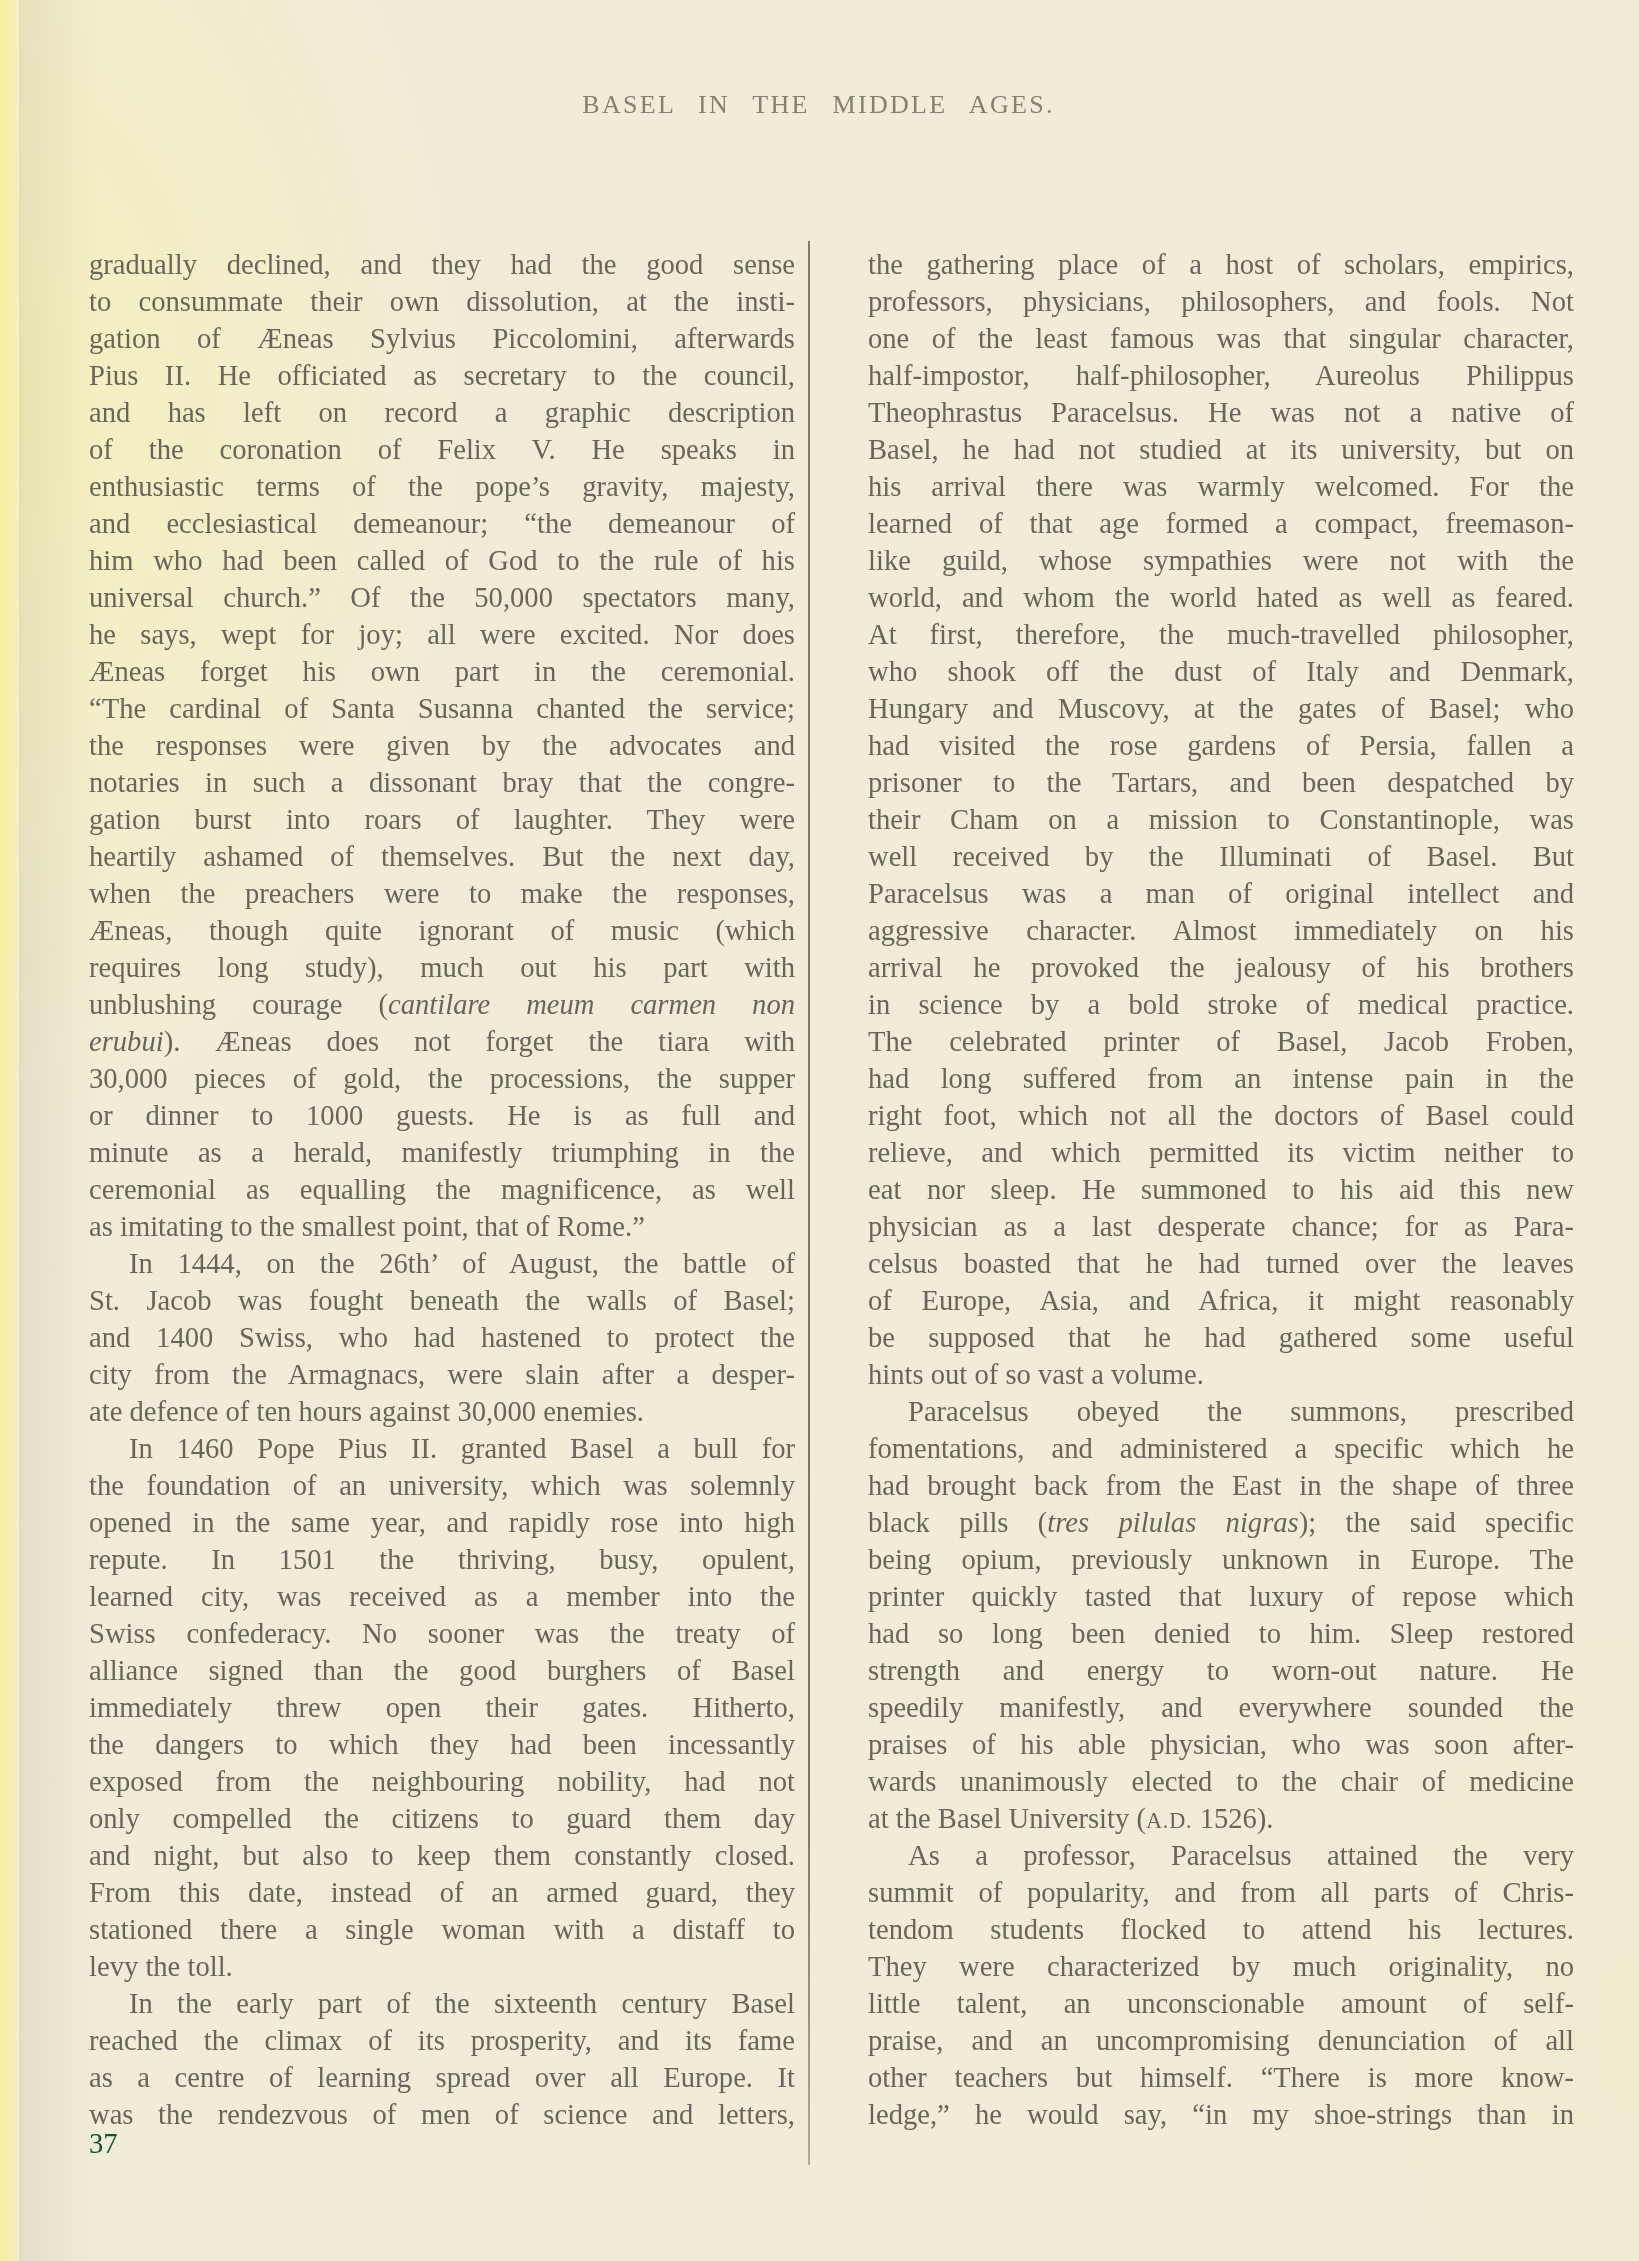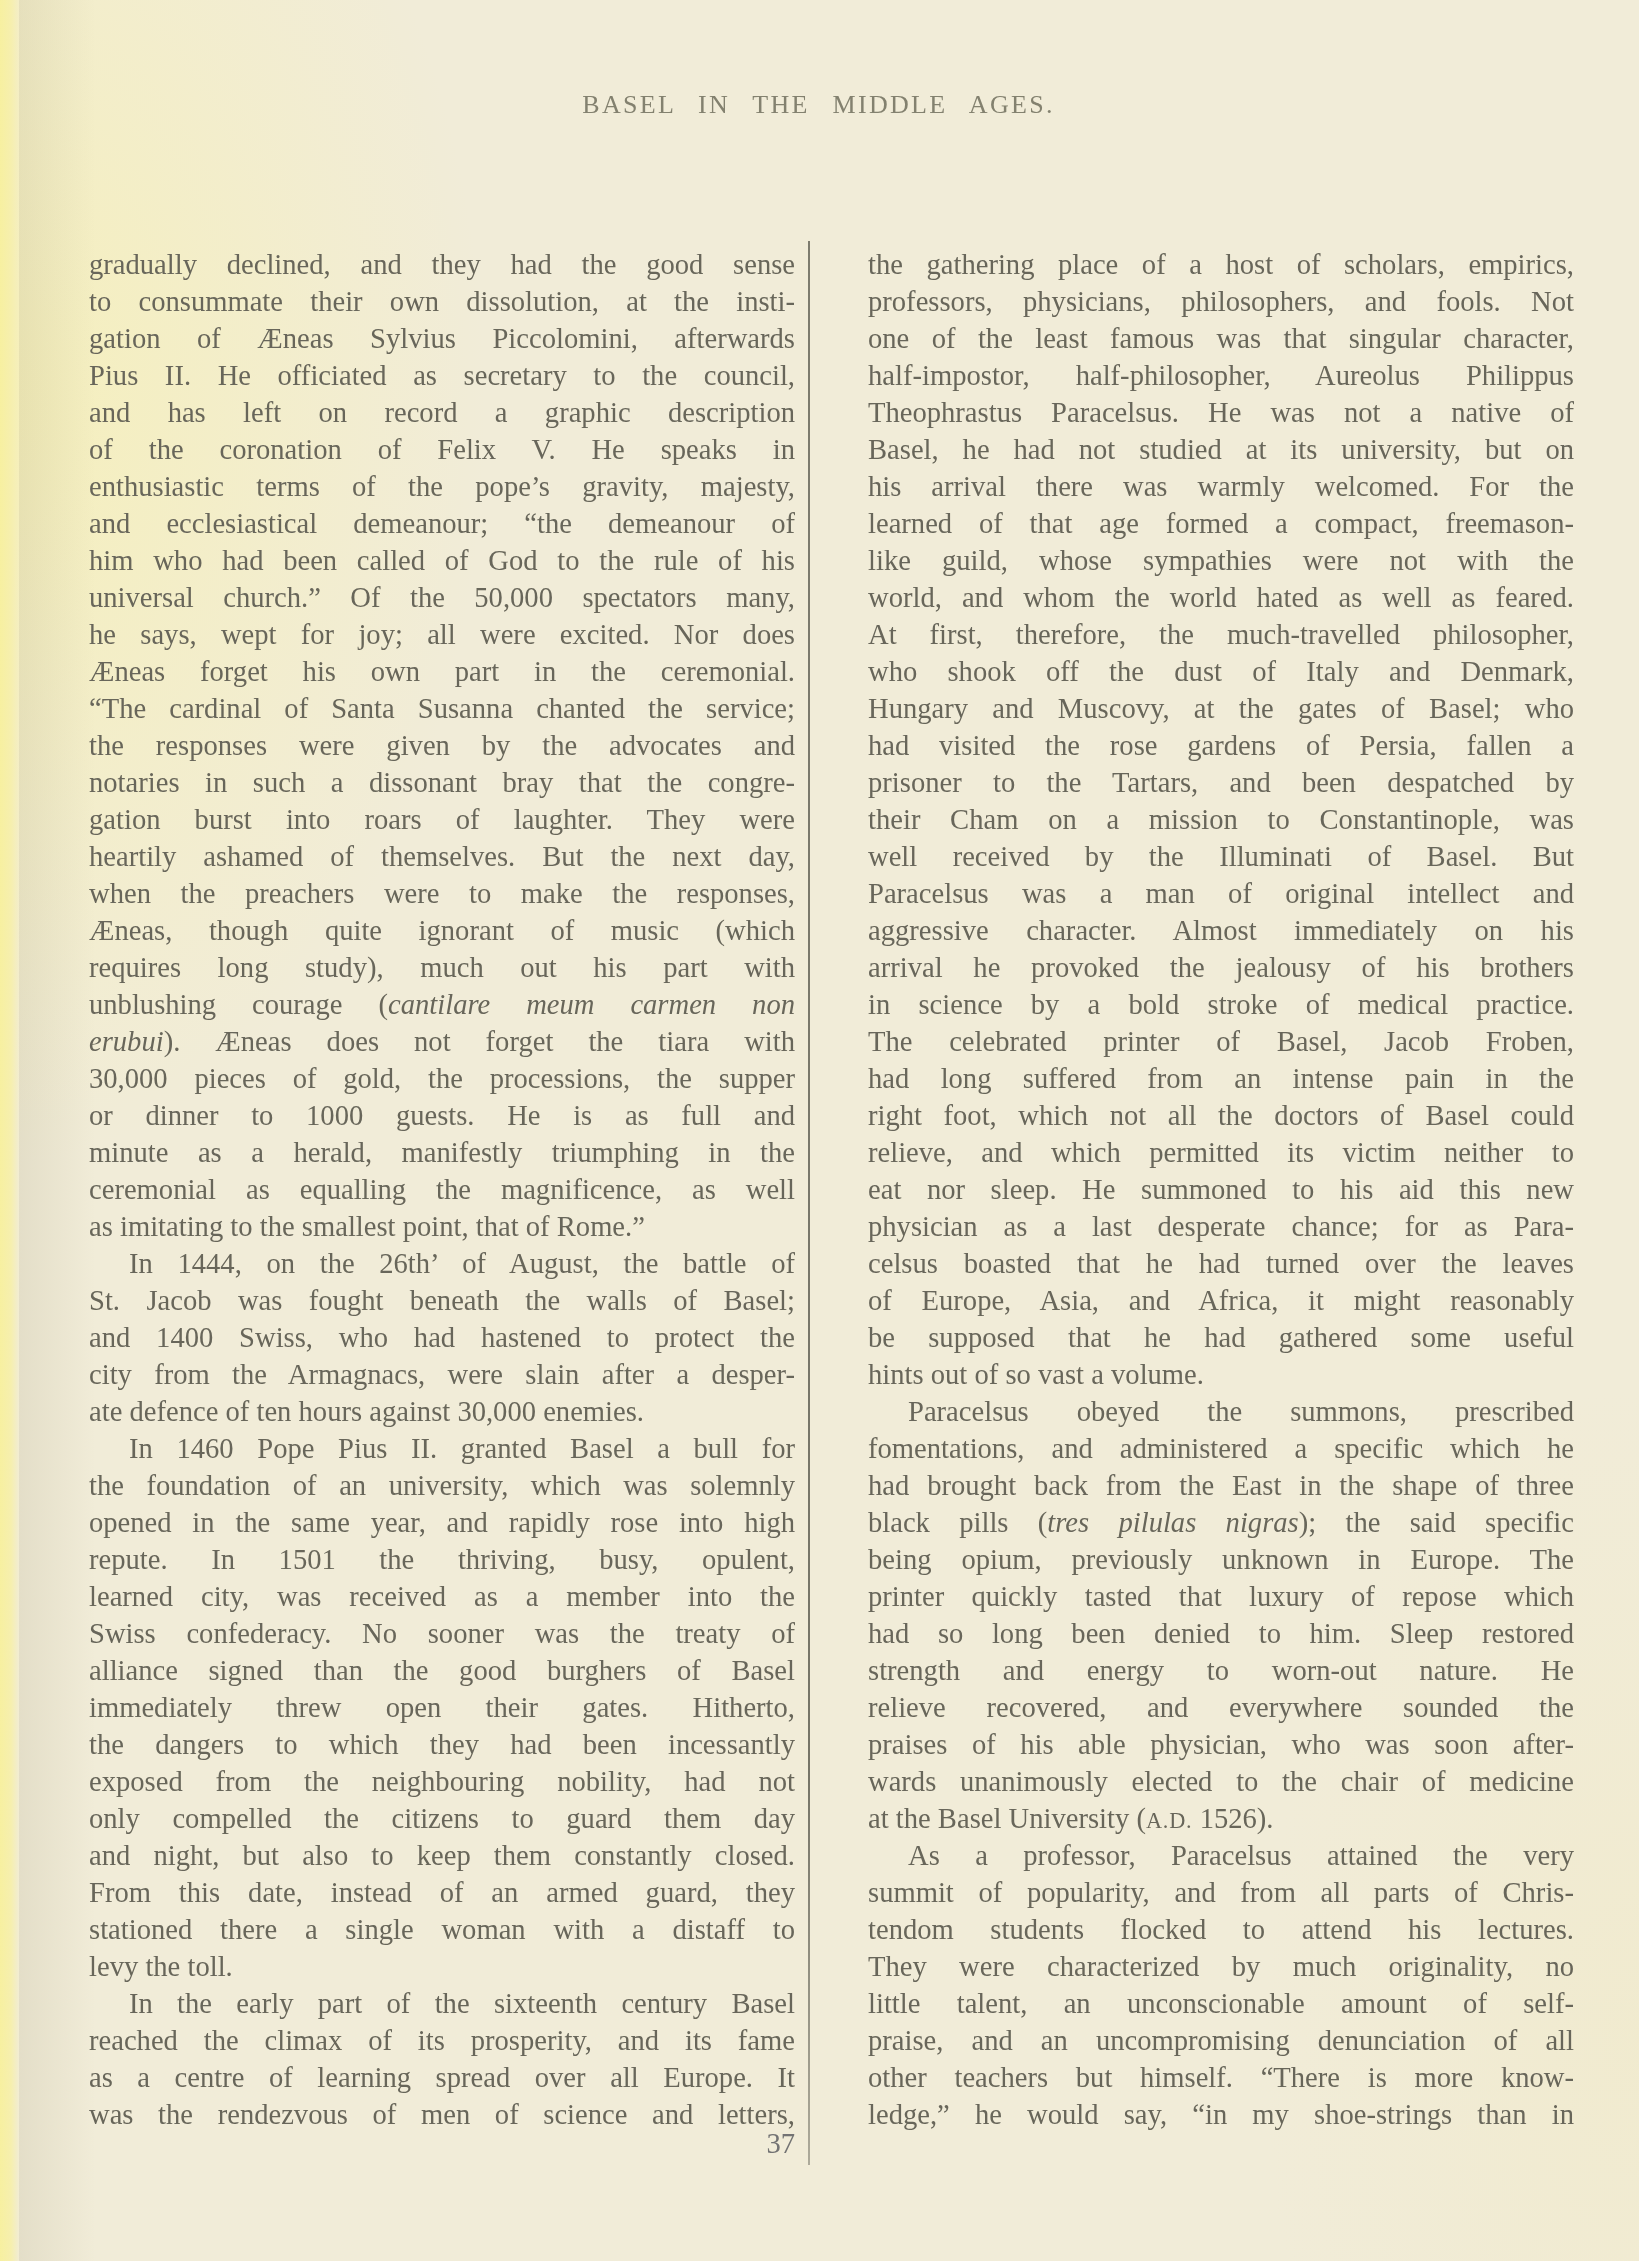--- a/index.html
+++ b/index.html
@@ -43,21 +43,21 @@
   }
   .line{
     height:37px;overflow:hidden;
     text-align:justify;text-align-last:justify;
   }
   .line.end{text-align-last:left;}
   .line.indent{text-indent:40px;}
   .sc{font-size:0.78em;letter-spacing:0.8px;}
   .pagenum{
     position:absolute;left:89px;width:706px;top:2128px;
-    text-align:right;font-size:28.6px;color:#737373;
+    text-align:left;font-size:28.6px;color:#14532d;
   }
 </style>
 </head>
 <body>
 
 <div class="page">
   <div class="tint"></div>
   <div class="edge-yellow"></div>
   <div class="edge-shade"></div>
 
@@ -150,21 +150,21 @@
       <div class="line">be supposed that he had gathered some useful</div>
       <div class="line end">hints out of so vast a volume.</div>
       <div class="line indent">Paracelsus obeyed the summons, prescribed</div>
       <div class="line">fomentations, and administered a specific which he</div>
       <div class="line">had brought back from the East in the shape of three</div>
       <div class="line"><span>black pills (</span><i>tres pilulas nigras</i><span>); the said specific</span></div>
       <div class="line">being opium, previously unknown in Europe. The</div>
       <div class="line">printer quickly tasted that luxury of repose which</div>
       <div class="line">had so long been denied to him. Sleep restored</div>
       <div class="line">strength and energy to worn-out nature. He</div>
-      <div class="line">relieve recovered, and everywhere sounded the</div>
+      <div class="line">speedily manifestly, and everywhere sounded the</div>
       <div class="line">praises of his able physician, who was soon after-</div>
       <div class="line">wards unanimously elected to the chair of medicine</div>
       <div class="line end"><span>at the Basel University (</span><span class="sc">A.D.</span><span> 1526).</span></div>
       <div class="line indent">As a professor, Paracelsus attained the very</div>
       <div class="line">summit of popularity, and from all parts of Chris-</div>
       <div class="line">tendom students flocked to attend his lectures.</div>
       <div class="line">They were characterized by much originality, no</div>
       <div class="line">little talent, an unconscionable amount of self-</div>
       <div class="line">praise, and an uncompromising denunciation of all</div>
       <div class="line">other teachers but himself. “There is more know-</div>

